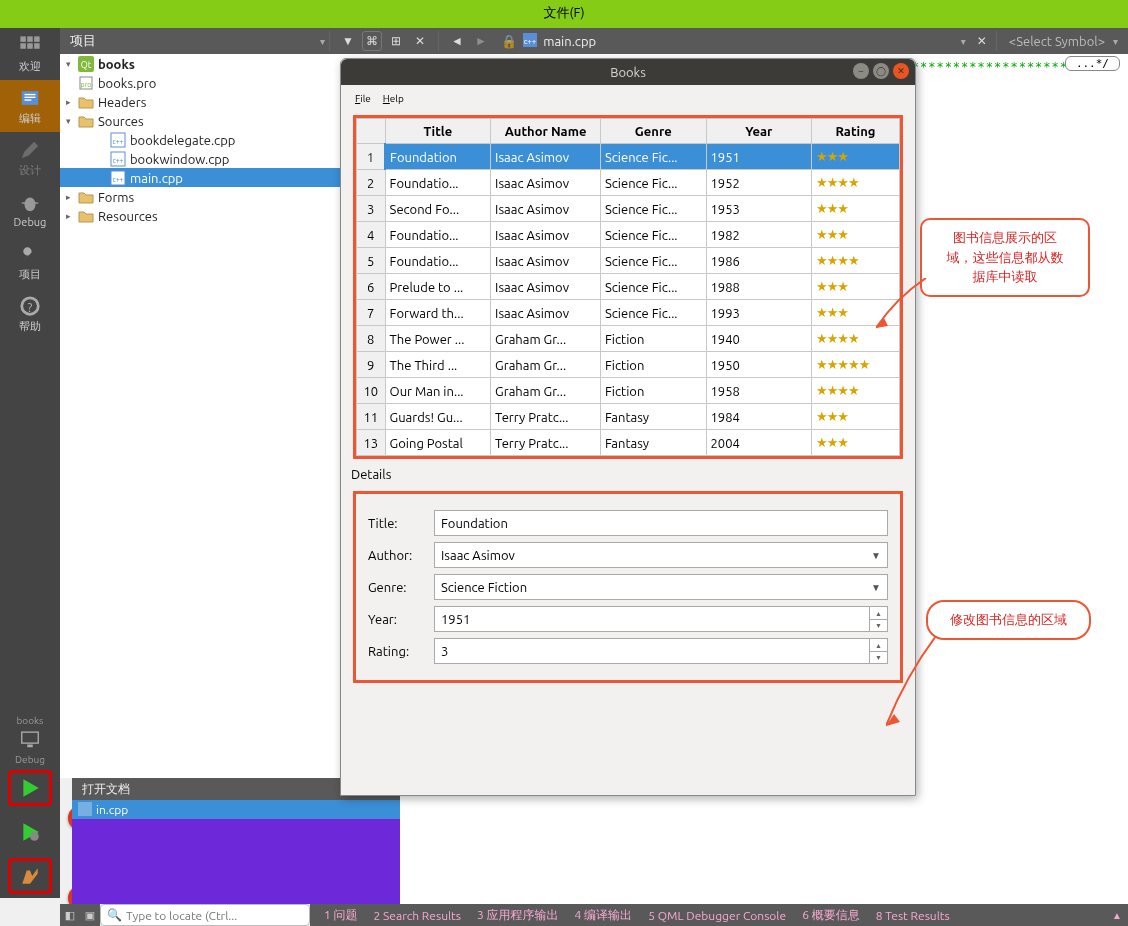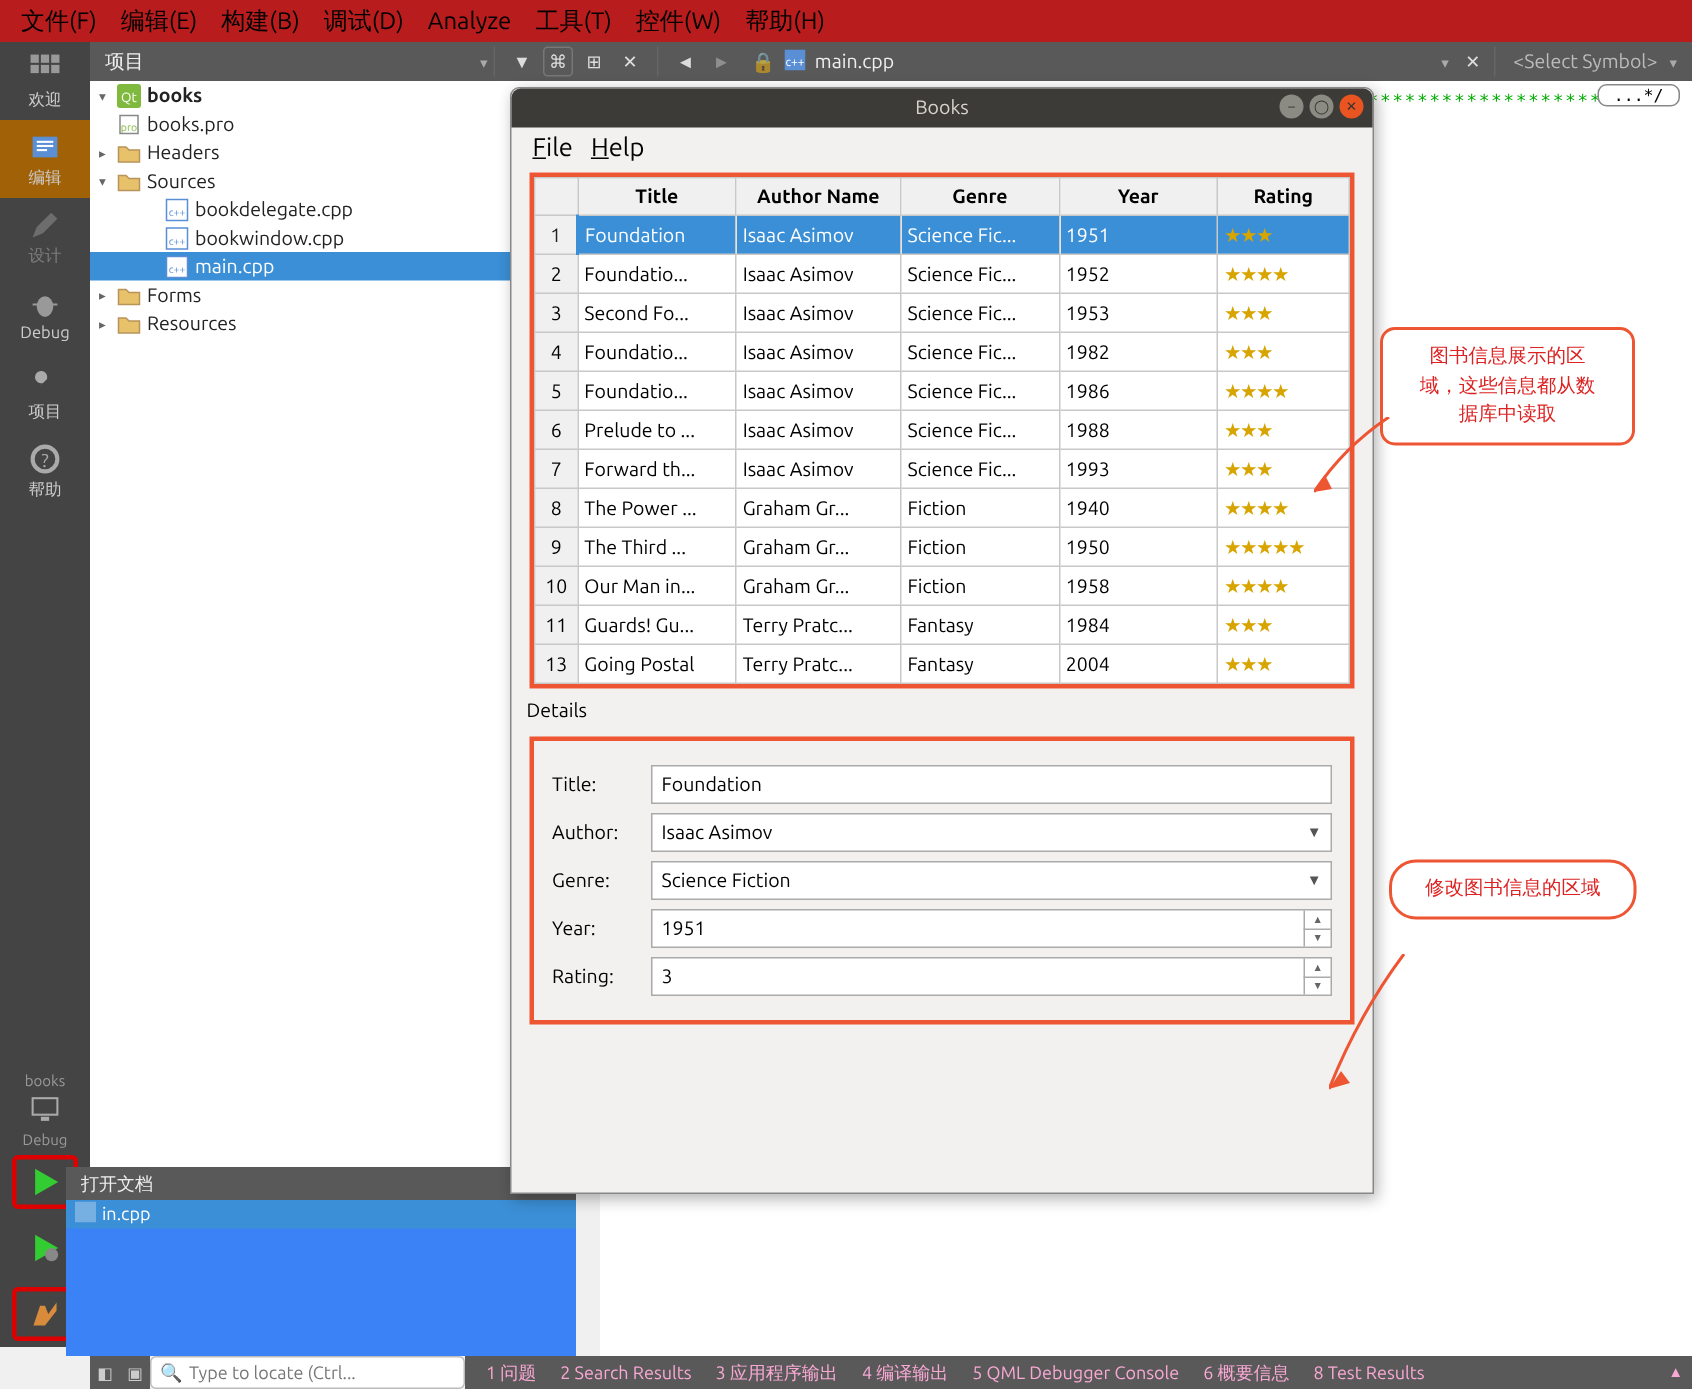--- a/index.html
+++ b/index.html
@@ -1,19 +1,19 @@
 <!DOCTYPE html>
 <html><head>
 <meta charset="utf-8">
 <style>
 * { box-sizing: border-box; margin: 0; padding: 0; font-family: "Ubuntu", "Segoe UI", sans-serif; }
 body { width: 1128px; height: 926px; background: #f0f0f0; position: relative; overflow: hidden; }
 
 
-.menubar { position: absolute; left: 0; top: 0; right: 0; height: 28px; background: #b91c1c; display: flex; align-items: center; padding: 0 6px; font-size: 16px; }
+.menubar { position: absolute; left: 0; top: 0; right: 0; height: 28px; background: #84cc16; display: flex; align-items: center; padding: 0 6px; font-size: 13px; flex-direction: column; }
 .menubar .item { padding: 4px 8px; cursor: default; }
 
 
 .sidetool { position: absolute; left: 0; top: 28px; width: 60px; height: 870px; background: #444; color: #ccc; display: flex; flex-direction: column; align-items: center; font-size: 11px; }
 .sidetool .tool { width: 60px; height: 52px; display: flex; flex-direction: column; align-items: center; justify-content: center; gap: 2px; }
 .sidetool .tool.active { background: #a16207; }
 .sidetool .spacer { flex: 1; }
 .sidetool .ic { width: 22px; height: 22px; display: flex; align-items: center; justify-content: center; }
 .sidetool .bottom-label { font-size: 10px; color: #999; margin-top: 2px; text-align: center; }
 .sidetool .runbtn { width: 44px; height: 36px; display: flex; align-items: center; justify-content: center; margin: 4px 0; }
@@ -32,41 +32,41 @@
 
 .tree { position: absolute; left: 60px; top: 54px; width: 340px; bottom: 148px; background: #fff; font-size: 13px; color: #222; overflow: hidden; }
 .tree .node { display: flex; align-items: center; padding: 2px 0 2px 6px; height: 19px; }
 .tree .indent-1 { }
 .tree .indent-2 { padding-left: 38px; }
 .tree .tw { width: 12px; display: inline-block; color: #666; font-size: 9px; }
 .tree .fic { width: 16px; height: 16px; margin-right: 4px; display: inline-flex; align-items: center; justify-content: center; }
 .tree .selected { background: #3b8fd6; color: #fff; }
 
 
-.opendocs { position: absolute; left: 44px; bottom: 22px; width: 340px; height: 126px; background: #3b82f6; text-align: center; }
+.opendocs { position: absolute; left: 72px; bottom: 22px; width: 340px; height: 126px; background: #6d28d9; text-align: center; }
 .opendocs .hdr { height: 22px; background: #595959; color: #eee; padding: 0 10px; font-size: 12px; display: flex; align-items: center; }
 .opendocs .row { height: 19px; background: #3b8fd6; color: #fff; display: flex; align-items: center; padding: 0 6px; font-size: 12px; }
 
 
 .editor { position: absolute; left: 400px; top: 54px; right: 0; bottom: 22px; background: #fff; }
 .editor .stars { position: absolute; right: 60px; top: 6px; color: #0a0; font-family: monospace; font-size: 12px; letter-spacing: 1px; }
 .editor .slashbox { position: absolute; right: 8px; top: 2px; border: 1px solid #888; border-radius: 6px; padding: 0 10px; font-family: monospace; font-size: 11px; background: #fff; }
 
 
 .locator { position: absolute; left: 100px; bottom: 0; width: 210px; height: 22px; background: #fff; border: 1px solid #bbb; border-radius: 4px; display: flex; align-items: center; padding: 0 6px; font-size: 12px; color: #777; }
 .statusbar { position: absolute; left: 310px; right: 0; bottom: 0; height: 22px; background: #595959; color: #f9a8d4; display: flex; align-items: center; font-size: 12px; padding: 0 6px; }
 .statusbar .panel { margin: 0 8px; white-space: nowrap; }
 .sb-left { position: absolute; left: 60px; bottom: 0; width: 40px; height: 22px; background: #595959; display: flex; align-items: center; justify-content: space-around; }
 
 
 .bookwin { position: absolute; left: 340px; top: 58px; width: 576px; height: 738px; background: #f2f1f0; border: 1px solid #888; border-radius: 6px 6px 0 0; box-shadow: 2px 3px 10px rgba(0,0,0,0.3); }
 .bookwin .titlebar { height: 26px; background: #3c3b37; color: #d8d4cd; display: flex; align-items: center; justify-content: center; position: relative; border-radius: 6px 6px 0 0; font-size: 13px; }
 .bookwin .winbtns { position: absolute; right: 6px; top: 4px; display: flex; gap: 4px; }
 .bookwin .winbtn { width: 16px; height: 16px; border-radius: 50%; display: flex; align-items: center; justify-content: center; font-size: 9px; color: #333; }
-.bookwin .wmenu { height: 26px; display: flex; align-items: center; padding: 0 8px; font-size: 17px; }
+.bookwin .wmenu { height: 26px; display: flex; align-items: center; padding: 0 8px; font-size: 10px; }
 .bookwin .wmenu .mi { padding: 3px 6px; }
 
 .bookwin .body { padding: 4px 12px 12px; }
 .tablewrap { border: 3px solid #e53; background: #fff; }
 .btable { width: 100%; border-collapse: collapse; font-size: 13px; }
 .btable th, .btable td { border: 1px solid #c8c8c8; padding: 5px 4px; text-align: left; overflow: hidden; text-overflow: ellipsis; white-space: nowrap; }
 .btable th { background: #f0f0f0; font-weight: bold; text-align: center; }
 .btable th.rownum { width: 24px; background: #f0f0f0; }
 .btable td.rownum { background: #f0f0f0; text-align: center; font-weight: normal; width: 24px; }
 .btable tr.selected td { background: #3b8fd6; color: #fff; }
@@ -530,17 +530,17 @@
 </div>
 
 <div class="callout" style="left:920px; top:218px; width:170px;"><span style="white-space:pre-line">图书信息展示的区
 域，这些信息都从数
 据库中读取</span></div>
 <svg style="position:absolute; left:876px; top:278px;" width="54" height="60">
     <path d="M50 0 Q20 20 0 50" stroke="#e53" stroke-width="2" fill="none"></path>
     <path d="M0 50 L8 40 L12 48 Z" fill="#e53"></path>
   </svg>
 
-<div class="callout" style="left:926px; top:573px; width:165px;border-radius:18px;"><span>修改图书信息的区域</span></div>
+<div class="callout" style="left:926px; top:600px; width:165px;border-radius:18px;"><span>修改图书信息的区域</span></div>
 <svg style="position:absolute; left:886px; top:636px;" width="54" height="100">
     <path d="M50 0 Q20 40 0 90" stroke="#e53" stroke-width="2" fill="none"></path>
     <path d="M0 90 L8 78 L14 86 Z" fill="#e53"></path>
   </svg>
 
 </body></html>

